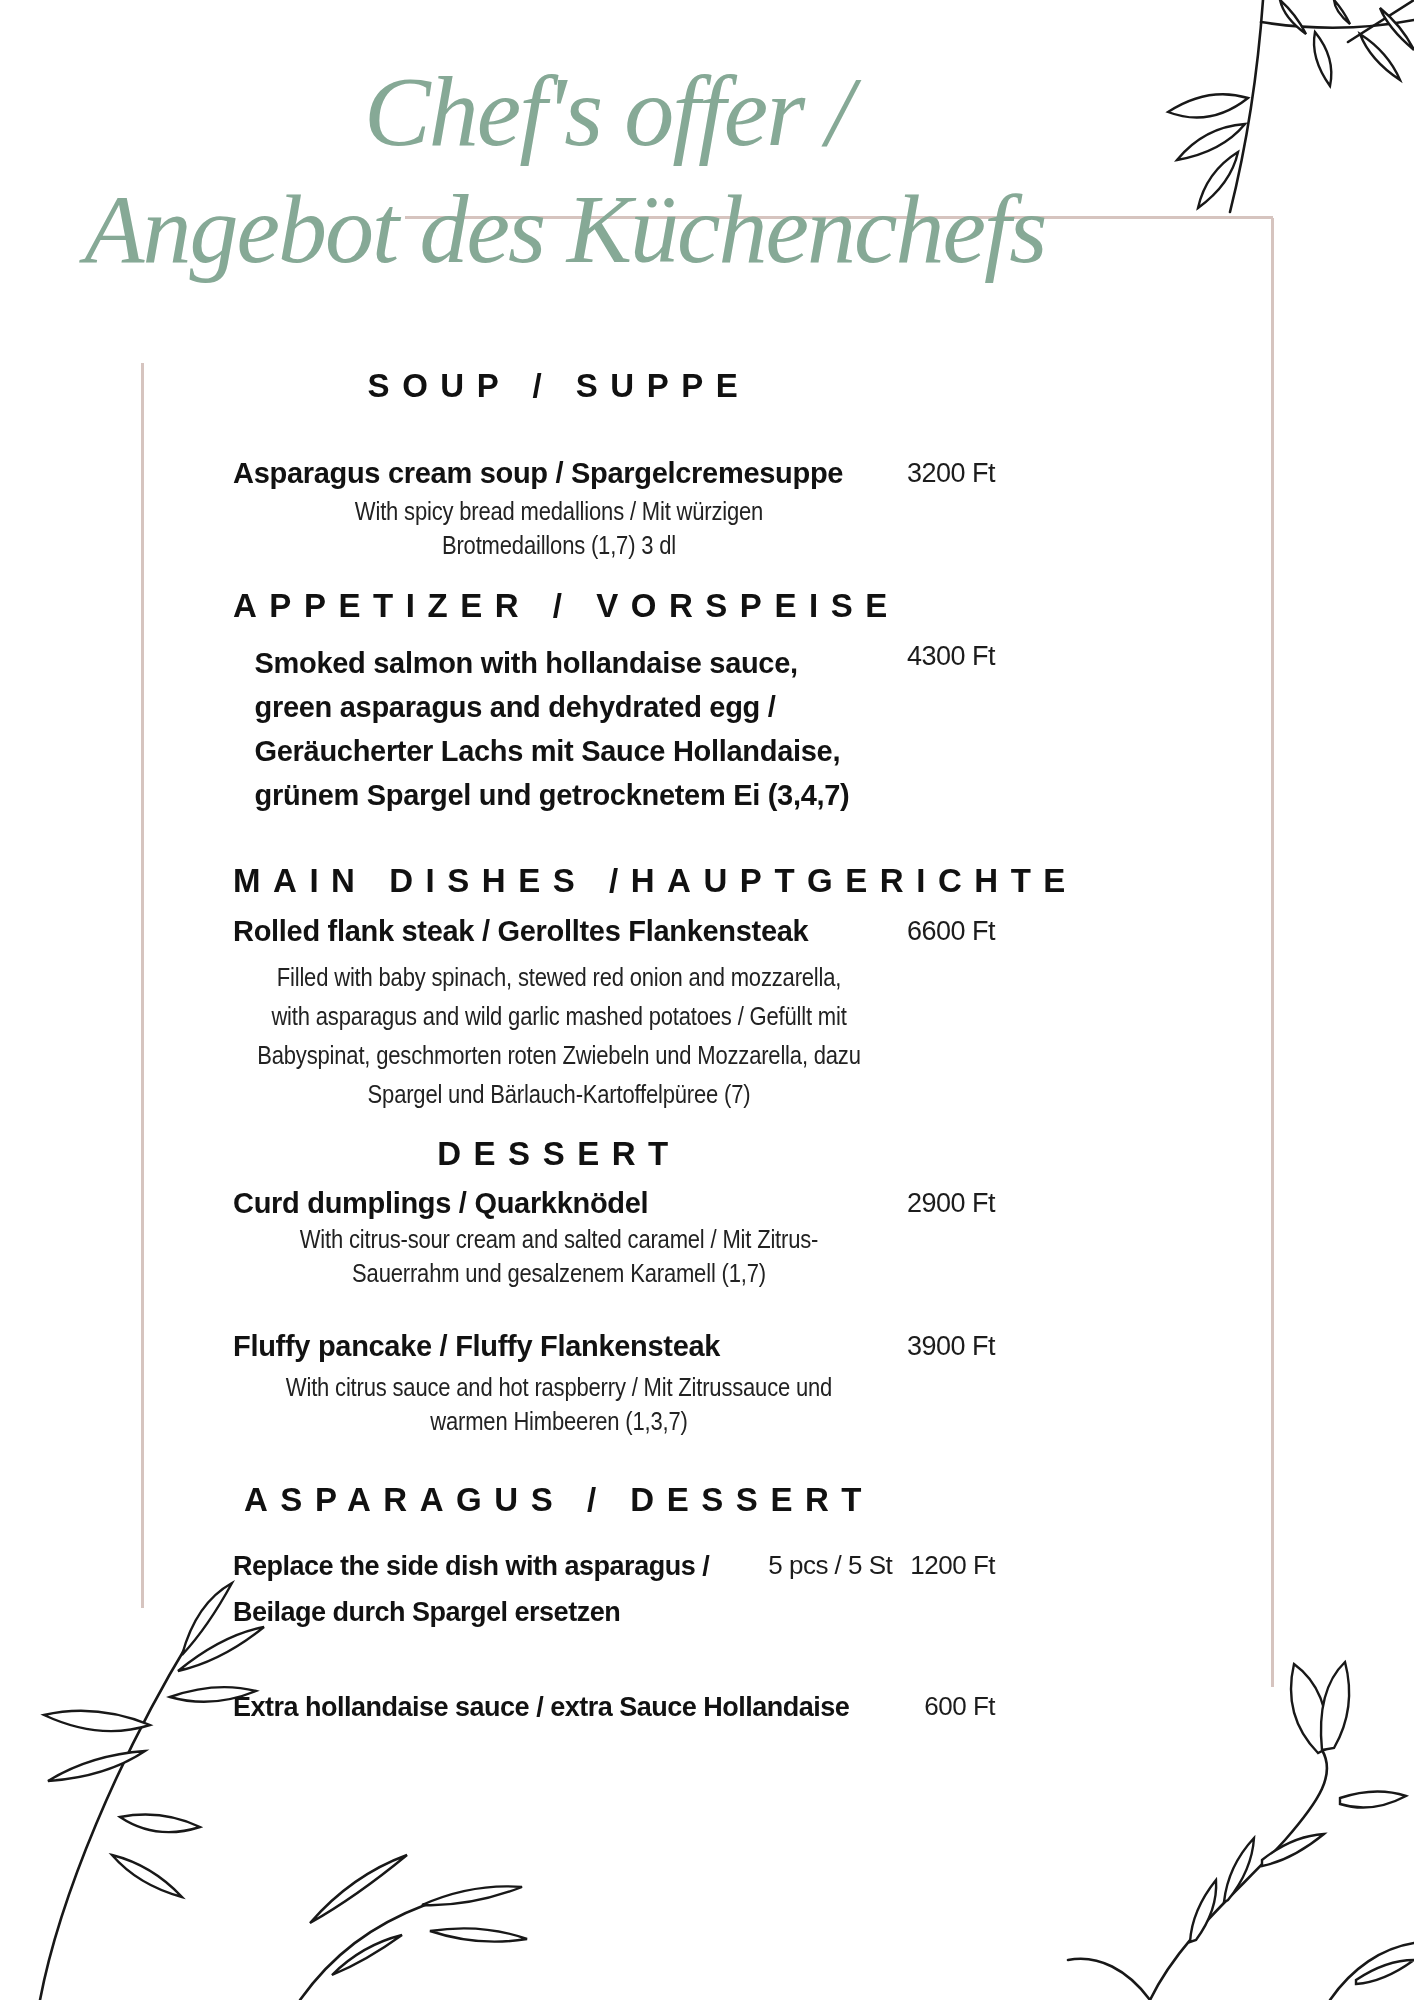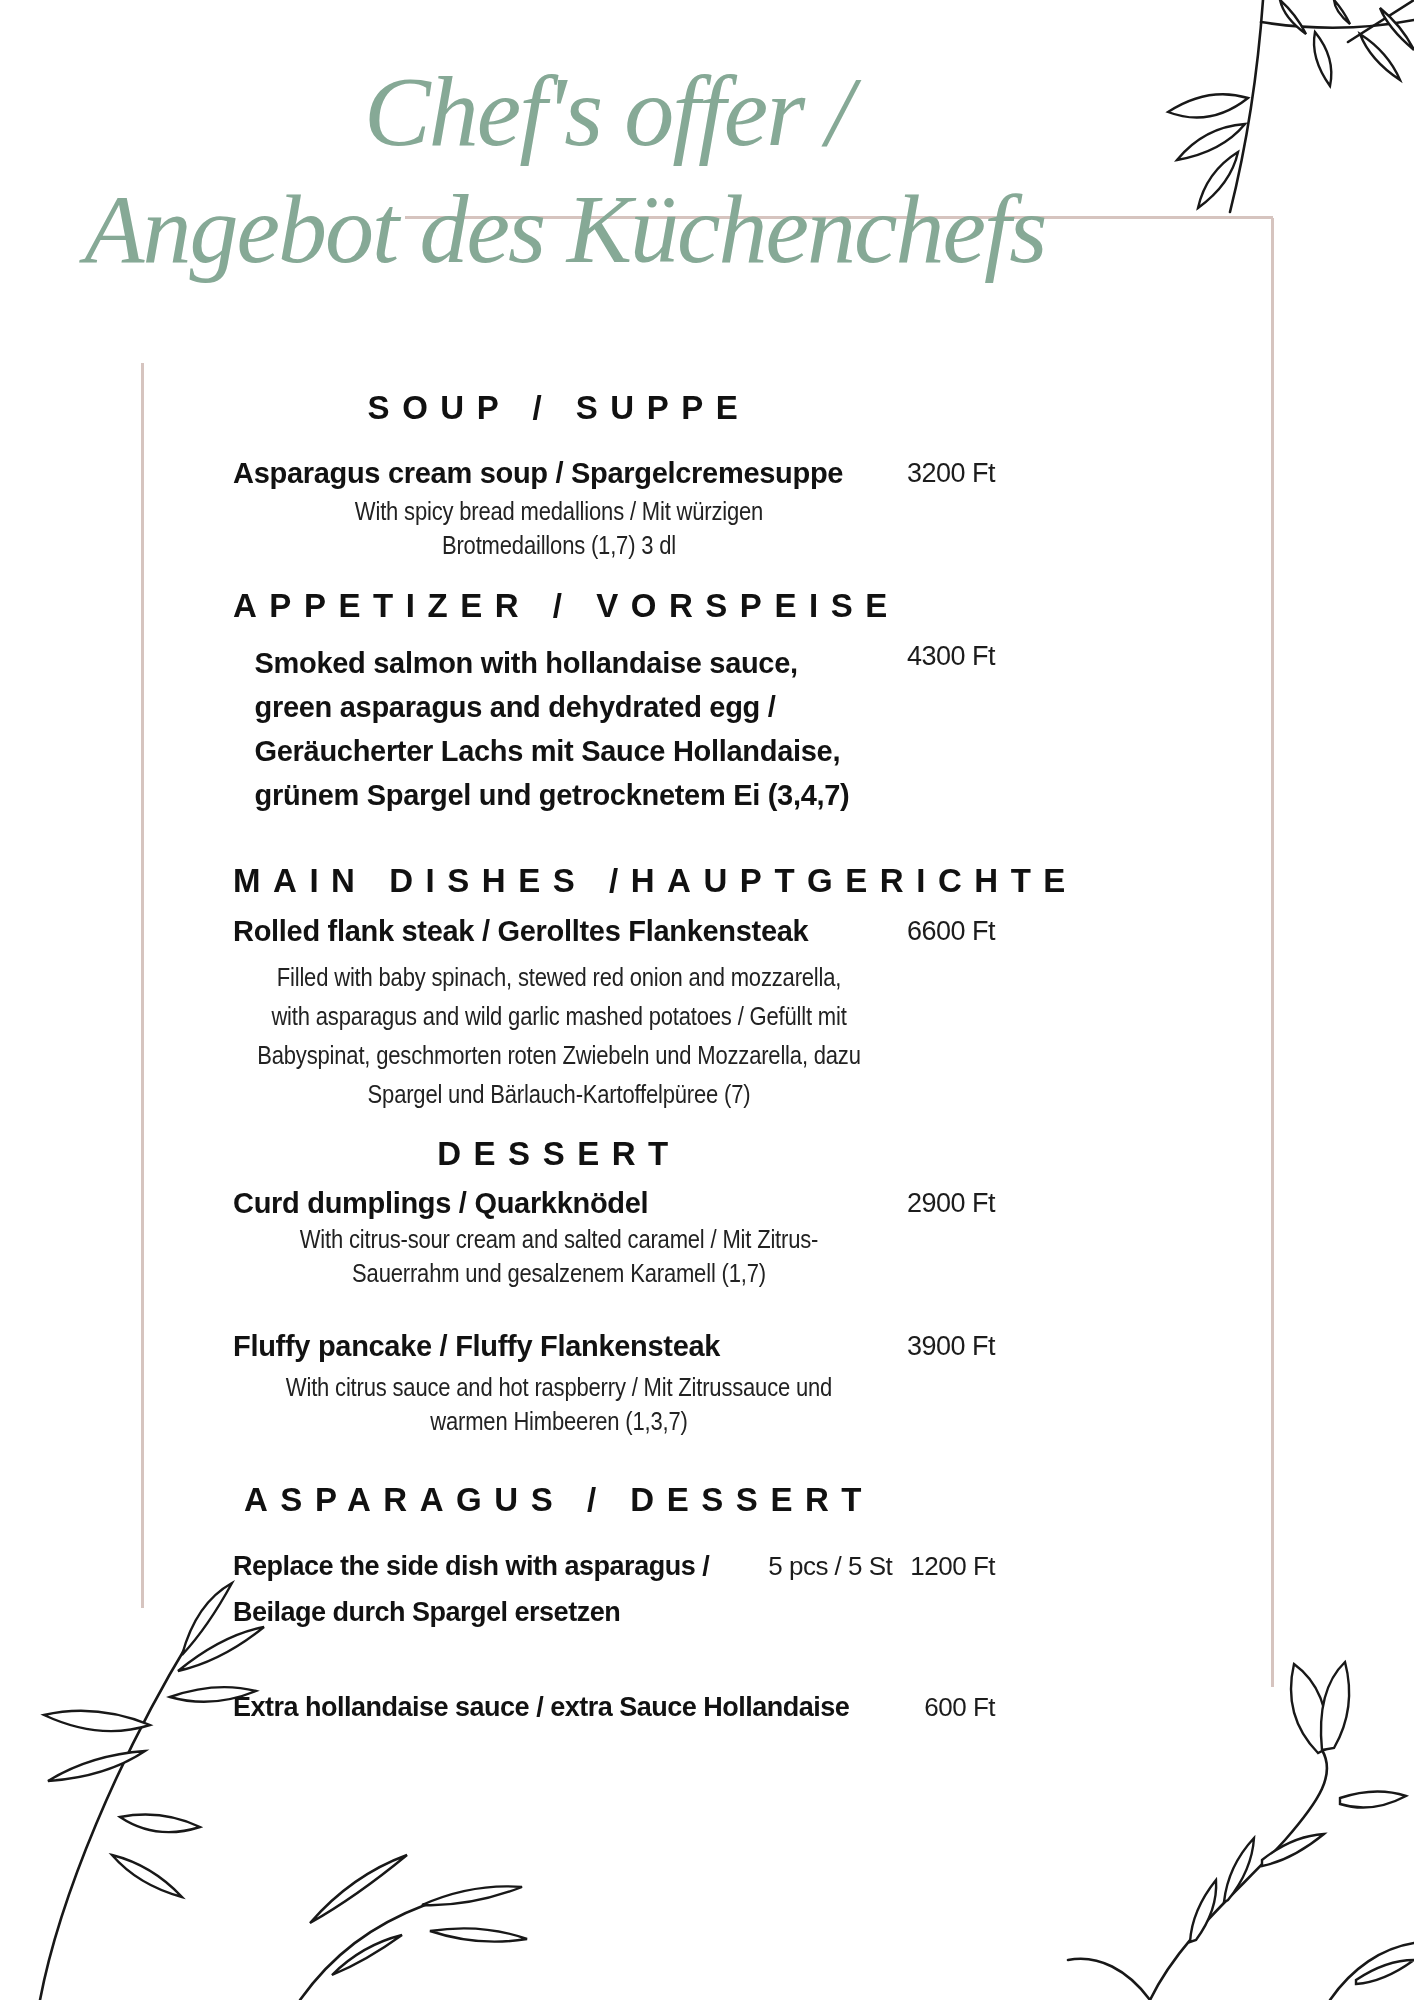--- a/index.html
+++ b/index.html
@@ -40,21 +40,21 @@
     width:115px;text-align:right;font-size:27px;font-weight:normal;color:#1c1c1c;
     letter-spacing:-0.5px;line-height:30px;white-space:nowrap;
   }
   
   .desc{
     position:absolute;text-align:center;font-size:25px;color:#222;line-height:34px;
     letter-spacing:-0.2px;z-index:2;transform:scaleX(0.88);transform-origin:50% 0;
   }
   
   .asp-row{
-    position:absolute;left:233px;width:762px;display:flex;align-items:center;z-index:2;white-space:nowrap;
+    position:absolute;left:233px;width:762px;display:flex;align-items:flex-start;z-index:2;white-space:nowrap;
   }
   .asp-name{font-weight:bold;font-size:27px;letter-spacing:-0.5px;line-height:32px;}
   .asp-qty{margin-left:auto;font-size:26px;letter-spacing:-0.5px;color:#1c1c1c;}
   .asp-price{margin-left:18px;font-size:26px;letter-spacing:-0.5px;color:#1c1c1c;}
   .asp-price-only{margin-left:auto;font-size:26px;letter-spacing:-0.5px;color:#1c1c1c;}
   
   .bot{position:absolute;z-index:1;}
   .bot path{fill:none;stroke:#181818;stroke-width:2.6;stroke-linecap:round;}
   .bot path.leaf{fill:#ffffff;stroke-width:2.4;}
 </style>
@@ -106,21 +106,21 @@
     <path class="leaf" d="M262,262 Q292,238 324,236 Q292,262 262,268 Z"></path>
     <path class="leaf" d="M228,302 Q252,272 254,240 Q228,268 224,304 Z"></path>
     <path class="leaf" d="M196,342 Q218,312 216,282 Q192,312 190,344 Z"></path>
     <path d="M330,402 C352,370 382,350 414,345"></path>
     <path class="leaf" d="M356,382 Q386,362 414,362 Q384,384 356,386 Z"></path>
   </svg>
 
   <div class="script title1">Chef's offer /</div>
   <div class="script title2">Angebot des Küchenchefs</div>
 
-  <div class="heading" style="top:389px;">SOUP / SUPPE</div>
+  <div class="heading" style="top:367px;">SOUP / SUPPE</div>
   <div class="row" style="top:458px;">
     <div class="item-name tight">Asparagus cream soup / Spargelcremesuppe</div>
     <div class="price">3200 Ft</div>
   </div>
   <div class="desc" style="top:494px;left:309px;width:500px;">With spicy bread medallions / Mit würzigen Brotmedaillons (1,7) 3 dl</div>
 
   <div class="heading" style="top:587px;">APPETIZER / VORSPEISE</div>
   <div class="row" style="top:641px;">
     <div class="item-name">
         <div class="salmon-name">Smoked salmon with hollandaise sauce, green asparagus and dehydrated egg / Geräucherter Lachs mit Sauce Hollandaise, grünem Spargel und getrocknetem Ei (3,4,7)</div>

